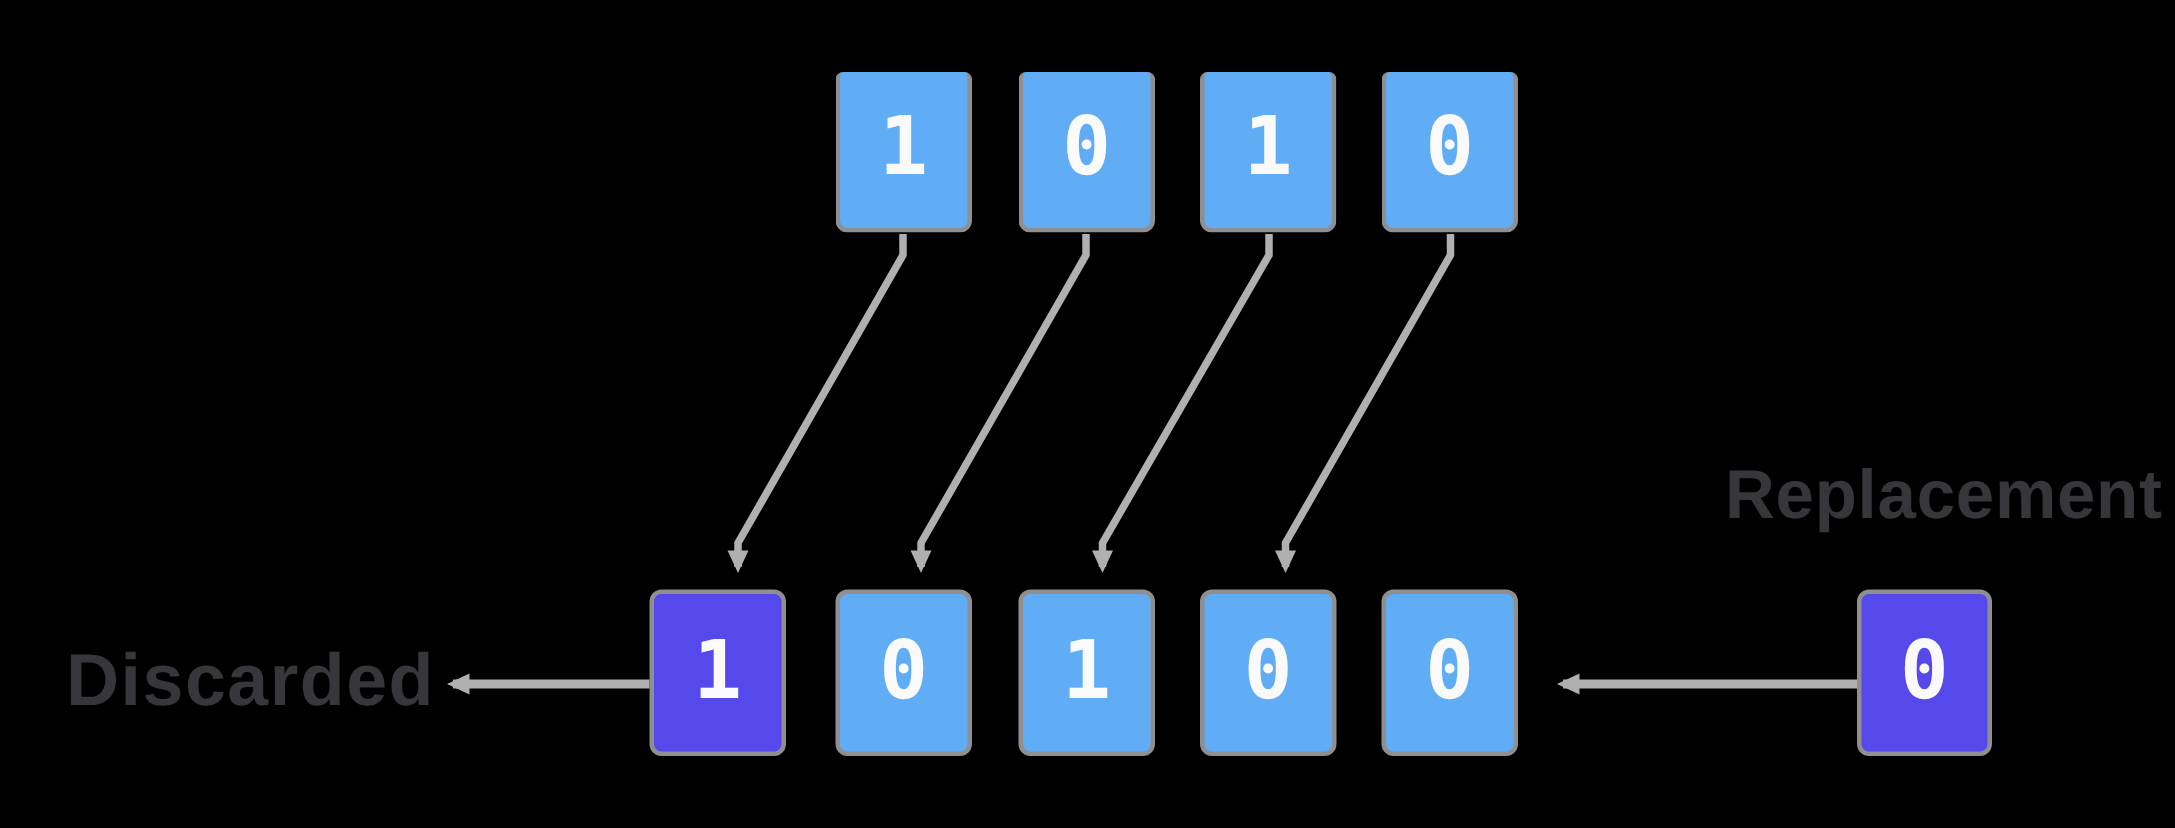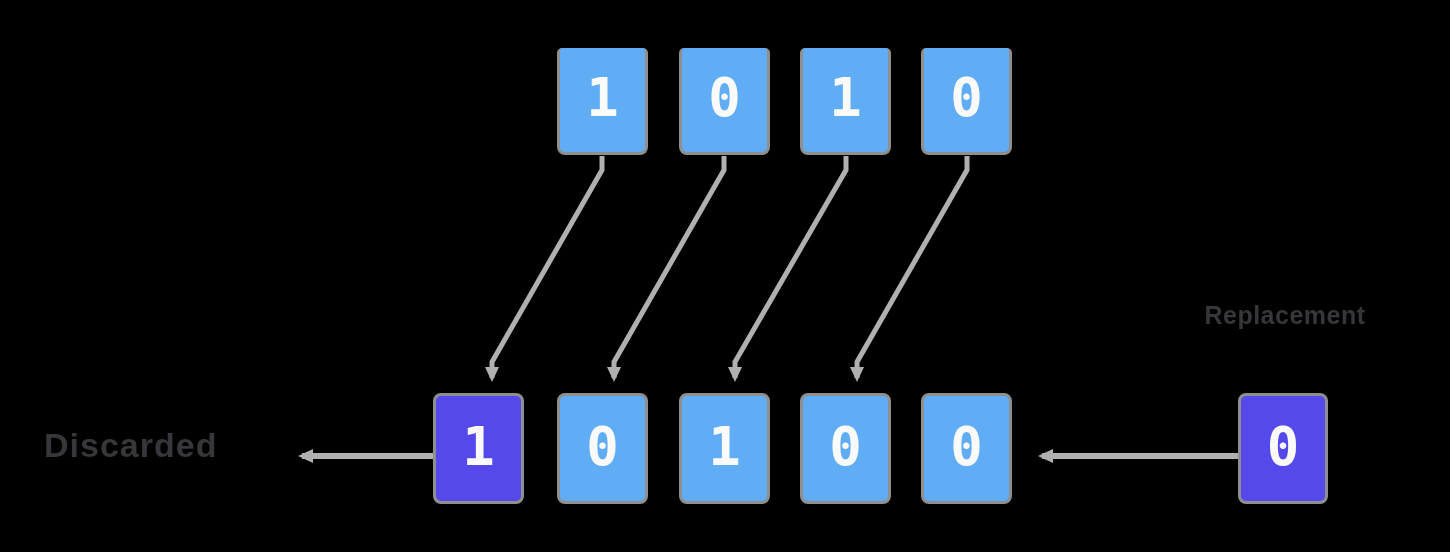--- a/index.html
+++ b/index.html
@@ -42,26 +42,26 @@
     padding-bottom:4px;
   }
 
   .label{
     position:absolute;
     color:var(--label_gray,#37373b);
     font-weight:700;
   }
   .label-discarded{
     left:44px;top:426px;
-    font-size:34px;
+    font-size:49px;
     letter-spacing:1px;
   }
   .label-replacement{
     left:1150px;top:299px;width:270px;
-    font-size:25px;
+    font-size:46px;
     line-height:1.33;
     text-align:center;
     letter-spacing:0.5px;
   }
 </style>
 </head>
 <body style="--background: #000000; --box_blue: #60adf6; --box_purple: #5549ec; --border_gray: #8f8f8f; --line_gray: #b0b0b0; --label_gray: #37373b; --digit_white: #fafafa;">
 
 <div class="canvas">
 

